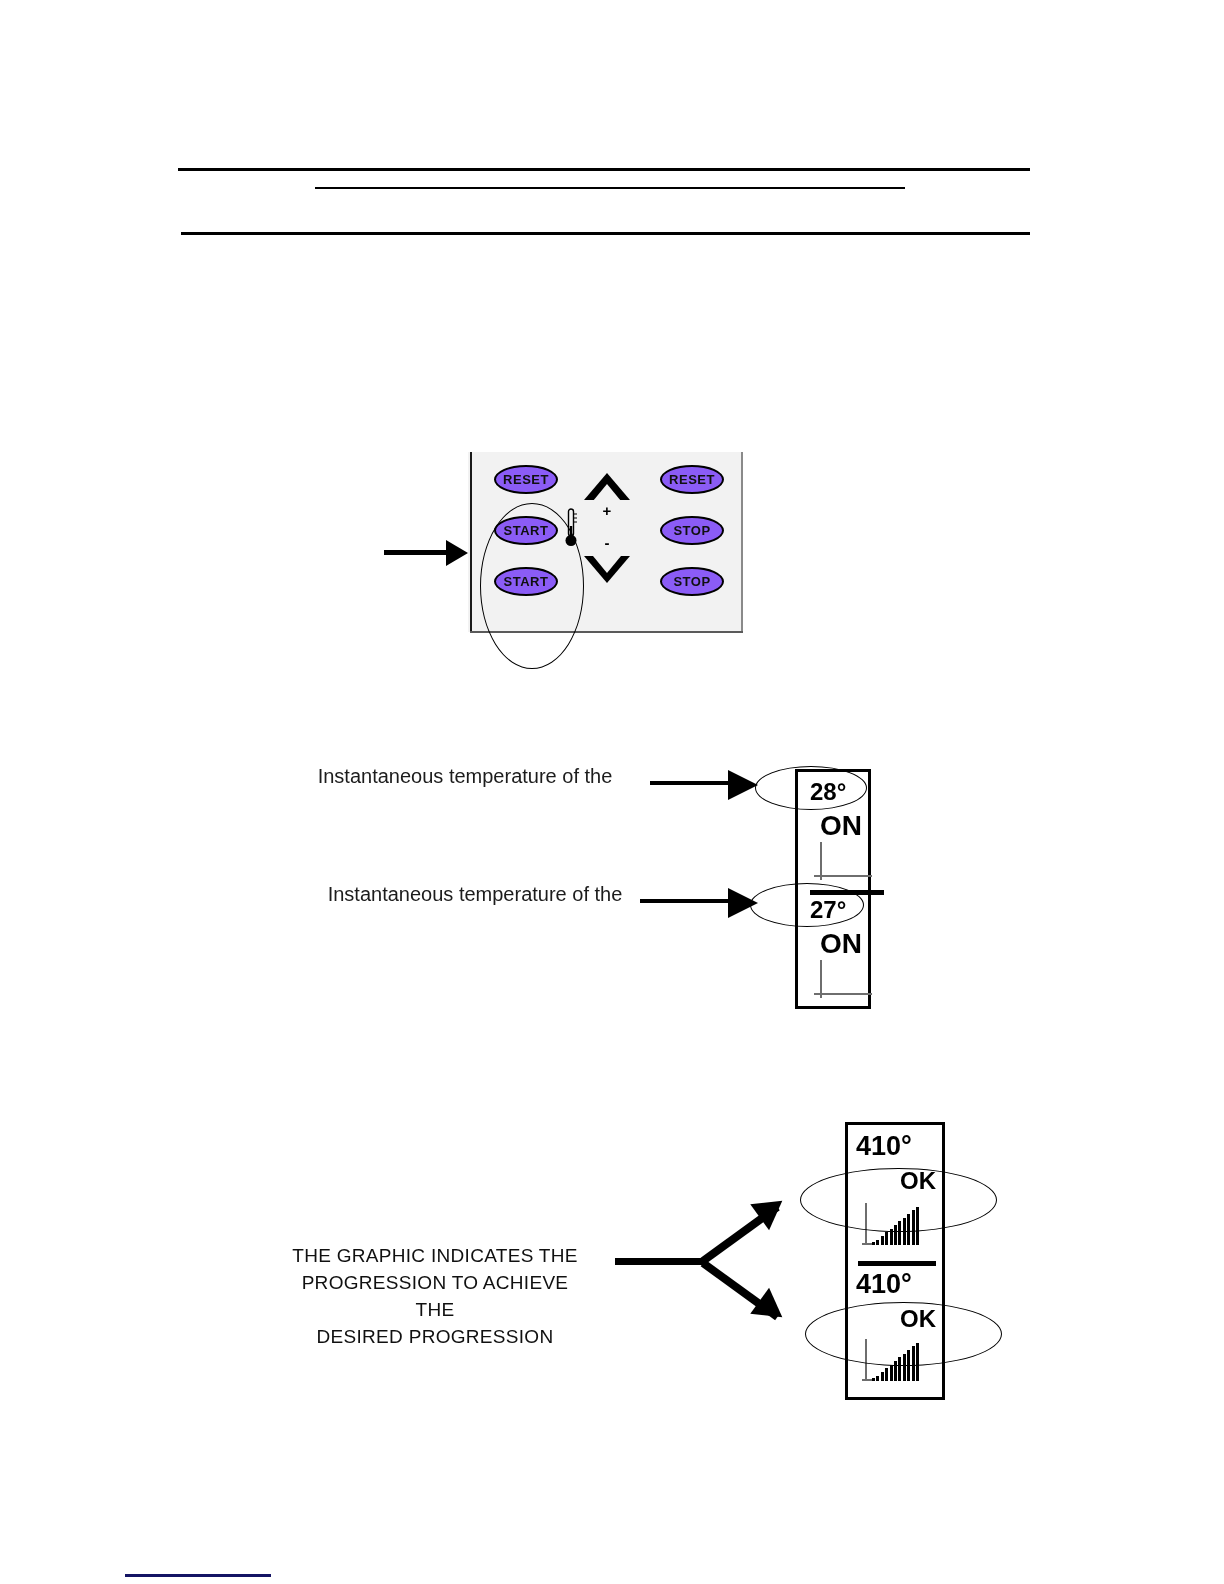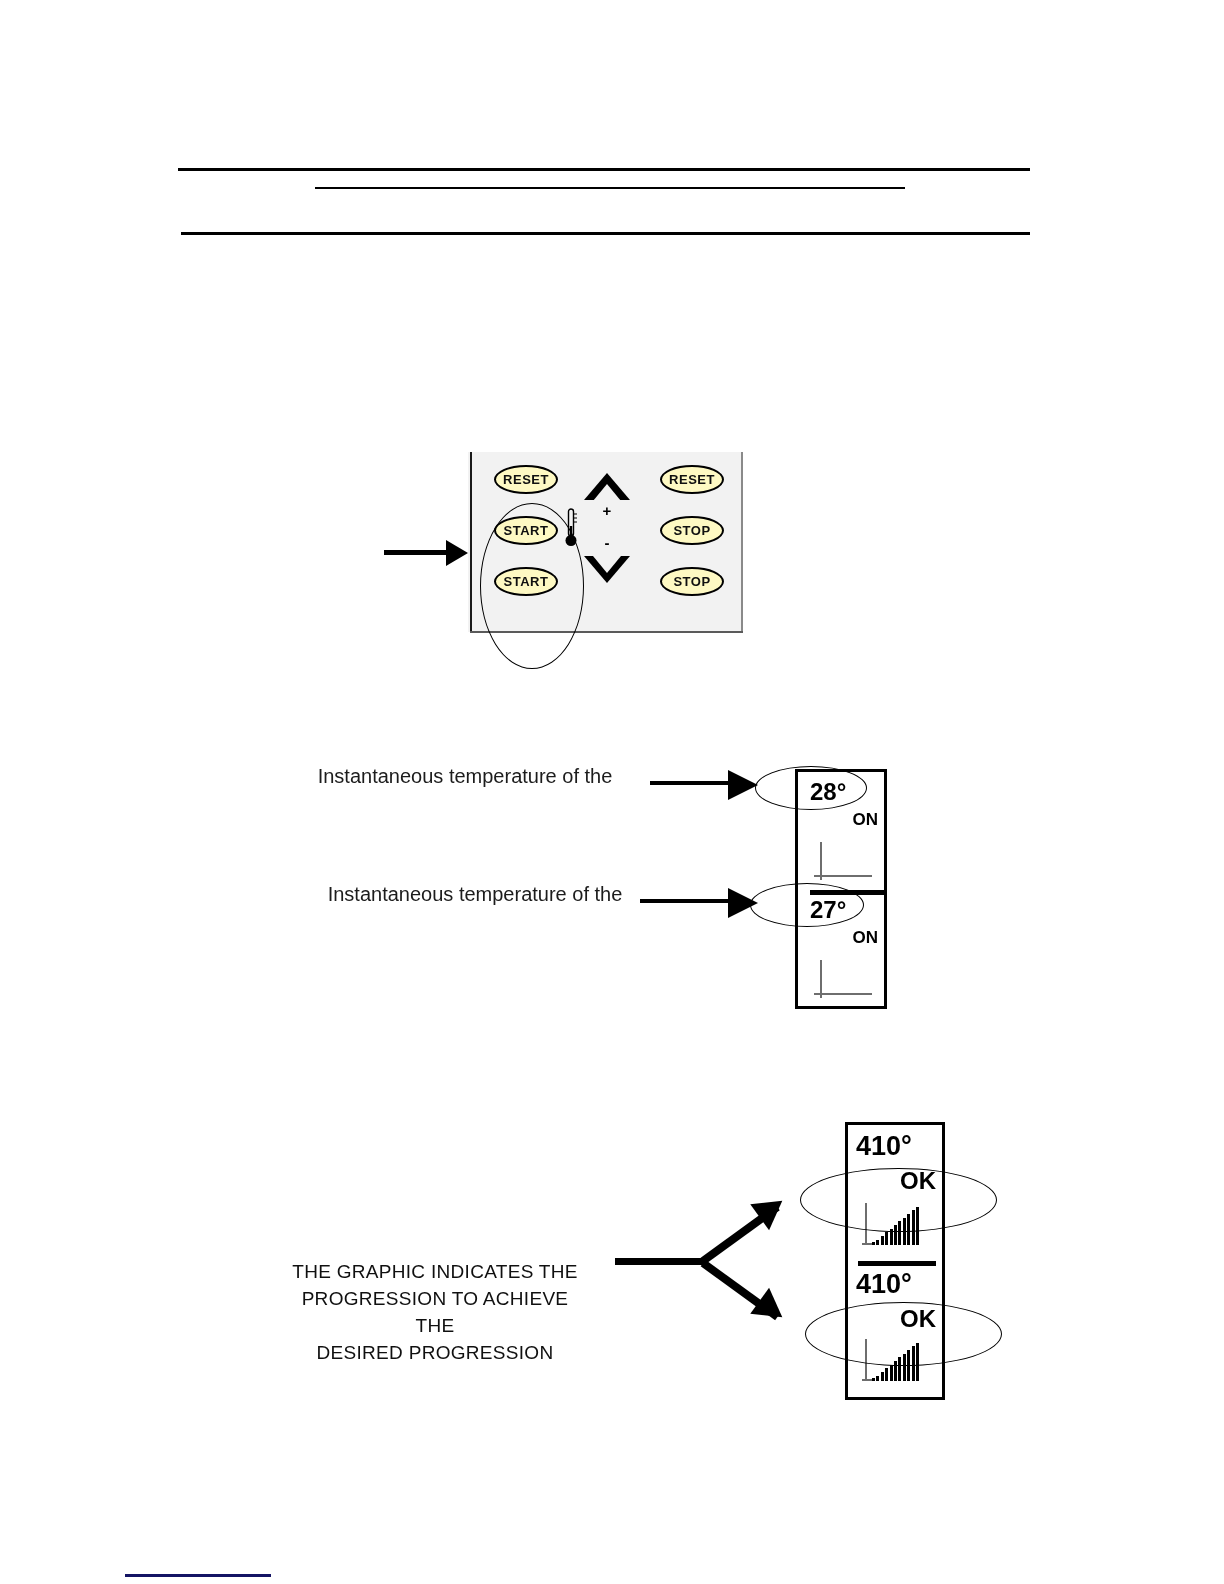--- a/index.html
+++ b/index.html
@@ -69,21 +69,21 @@
     position: absolute;
     left: 100px; top: 201px;
     width: 273px; height: 2px;
     background: #5a5a5a;
   }
 
   .btn-oval {
     position: absolute;
     border: 2.5px solid #000000;
     border-radius: 50%;
-    background: #fef9c3;
+    background: #8b5cf6;
     display: flex;
     align-items: center;
     justify-content: center;
     font-weight: bold;
     font-size: 13px;
     letter-spacing: 0.5px;
     color: #101010;
     font-family: "Liberation Sans", sans-serif;
     box-sizing: border-box;
   }
@@ -202,41 +202,41 @@
   .a3 .shaft { left: 0px; top: 11px; width: 95px; height: 4px; }
   .a3 .head  { left: 88px; top: 0px; border-left-width: 30px; border-top-width: 15px; border-bottom-width: 15px; }
 
   
   .lcd {
     position: absolute;
     border: 3px solid #000000;
     background: #ffffff;
     box-sizing: border-box;
   }
-  .lcd-a { left: 505px; top: 23px; width: 92px; height: 240px; }
+  .lcd-a { left: 505px; top: 23px; width: 76px; height: 240px; }
 
   .lcd-half { position: absolute; left: 0; width: 100%; }
   .lcd-divider {
     position: absolute;
     background: #000000;
     height: 5px;
   }
   .temp-val {
     position: absolute;
     font-weight: bold;
     font-size: 24px;
     letter-spacing: 0px;
     color: #000000;
     font-family: "Liberation Sans", sans-serif;
     white-space: nowrap;
   }
   .state-val {
     position: absolute;
     font-weight: bold;
-    font-size: 17px;
+    font-size: 28px;
     color: #000000;
     font-family: "Liberation Sans", sans-serif;
   }
   
   .axis {
     position: absolute;
     width: 58px; height: 40px;
   }
   .axis .vline {
     position: absolute;
@@ -264,21 +264,20 @@
   .lbl-caps {
     position: absolute;
     left: 10px; top: 152px;
     width: 310px;
     text-align: center;
     font-size: 19px;
     line-height: 27px;
     letter-spacing: 0.3px;
     color: #101010;
     font-family: "Liberation Sans", sans-serif;
-    margin-top: 16px;
   }
 
   
   .fork { position: absolute; left: 345px; top: 105px; width: 235px; height: 135px; }
   .fork .stem {
     position: absolute;
     left: 0px; top: 63px;
     width: 92px; height: 7px;
     background: #000000;
   }

